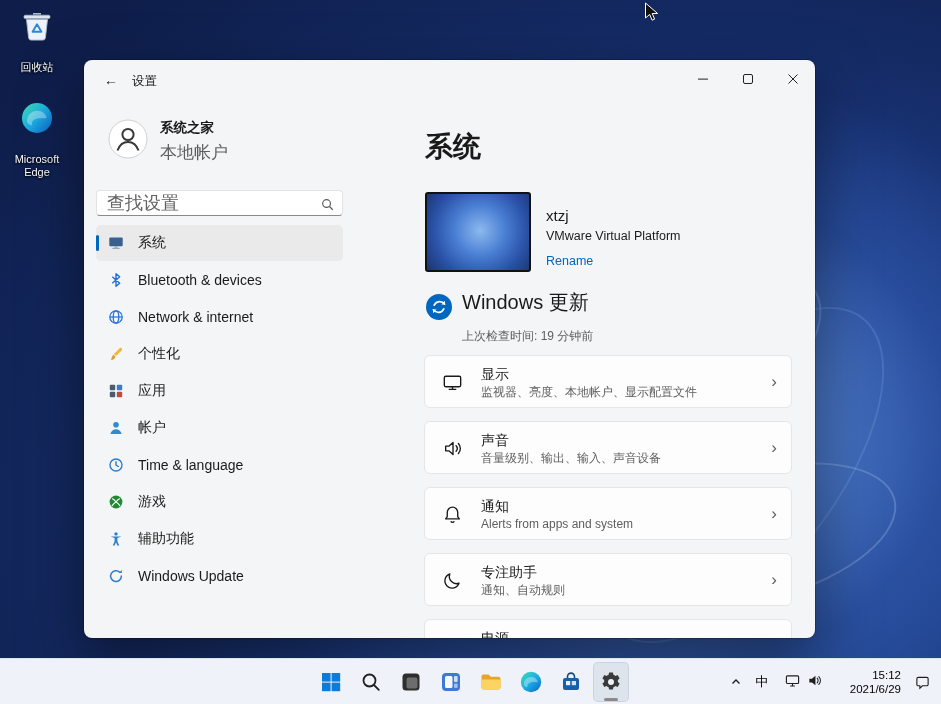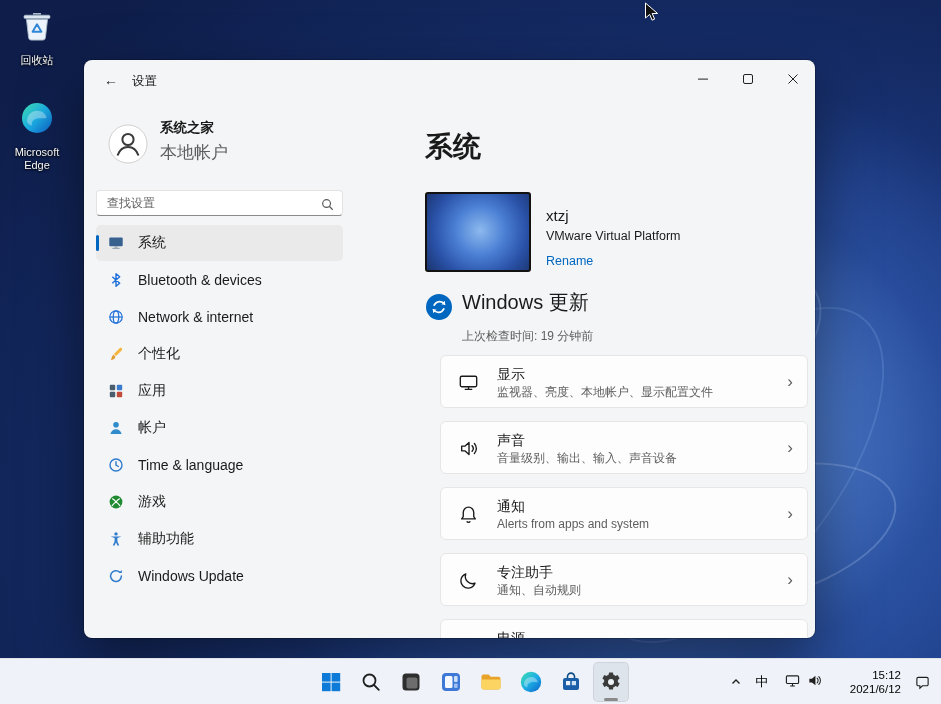--- a/index.html
+++ b/index.html
@@ -10,42 +10,42 @@
   .wallpaper{position:absolute;inset:0 0 46px 0;overflow:hidden;
     background:
       radial-gradient(ellipse 560px 470px at 660px 430px, rgba(150,192,244,.9) 0%, rgba(86,134,214,.75) 28%, rgba(48,88,172,.55) 52%, rgba(26,52,118,0) 78%),
       radial-gradient(ellipse 900px 700px at 720px 520px, #27509e 0%, #1c3a82 45%, #142a63 70%, #0e1d49 100%);}
   .petal{position:absolute;border-radius:50%;border:2px solid rgba(170,205,250,.28)}
   .petal.p1{width:320px;height:150px;left:520px;top:300px;transform:rotate(-32deg)}
   .petal.p2{width:400px;height:190px;left:540px;top:380px;transform:rotate(-52deg);border-color:rgba(140,180,240,.22)}
   .petal.p3{width:280px;height:130px;left:620px;top:470px;transform:rotate(-15deg);border-color:rgba(190,215,250,.25)}
 
   
-  .desk-icon{position:absolute;width:70px;display:flex;flex-direction:column;align-items:center;gap:10px;cursor:default}
+  .desk-icon{position:absolute;width:70px;display:flex;flex-direction:column;align-items:center;gap:17px;cursor:default}
   .desk-icon .glyph{width:36px;height:36px;display:flex;align-items:center;justify-content:center}
   .desk-label{font-size:11px;color:#fff;text-align:center;line-height:12.5px;text-shadow:0 1px 2px rgba(0,0,0,.95),0 0 3px rgba(0,0,0,.6)}
   #recycle-bin{left:2px;top:8px}
   #edge-desktop{left:2px;top:100px}
 
   
   .window{position:absolute;left:84px;top:60px;width:731px;height:578px;background:#f4f5f6;border-radius:8px;overflow:hidden;
     box-shadow:0 24px 60px rgba(0,0,0,.5),0 0 0 1px rgba(0,0,0,.22)}
   .titlebar{position:absolute;top:0;left:0;right:0;height:40px}
   .back-btn{position:absolute;left:12px;top:8px;width:30px;height:24px;border:none;background:transparent;font-size:14px;color:#1a1a1a;border-radius:4px}
   .tb-title{position:absolute;left:48px;top:13px;font-size:12.5px}
   .win-controls{position:absolute;right:0;top:0;display:flex}
   .win-btn{width:45px;height:38px;display:flex;align-items:center;justify-content:center;border:none;background:transparent}
 
   
-  .profile{position:absolute;left:24px;top:59px;display:flex;align-items:flex-end;gap:12px}
+  .profile{position:absolute;left:24px;top:59px;display:flex;align-items:flex-start;gap:12px}
   .avatar{width:40px;height:40px}
   .profile-name{font-size:13.5px;font-weight:700}
   .profile-type{font-size:17px;color:#5e5e5e;margin-top:4px}
   .searchbox{position:absolute;left:12px;top:130px;width:247px;height:26px;background:#fff;border:1px solid #e3e3e3;border-bottom:1px solid #8a8a8a;border-radius:4px}
-  .searchbox input{width:100%;height:100%;border:none;outline:none;background:transparent;font-size:12px;padding:0 28px 0 10px;font-family:inherit;color:#0f766e}
+  .searchbox input{width:100%;height:100%;border:none;outline:none;background:transparent;font-size:18px;padding:0 28px 0 10px;font-family:inherit;color:#0f766e}
   .searchbox input::placeholder{color:#616161}
   .search-glyph{position:absolute;right:8px;top:6px;width:13px;height:13px}
   .nav{position:absolute;left:12px;top:165px;width:247px}
   .nav-item{position:relative;display:flex;align-items:center;height:36px;margin-bottom:1px;border-radius:5px;padding-left:12px;gap:14px;font-size:14px}
   .nav-item .nicon{width:16px;height:16px;flex:0 0 16px;display:flex;align-items:center;justify-content:center}
   .nav-item.selected{background:#eaeaea}
   .nav-item.selected::before{content:"";position:absolute;left:0;top:10px;bottom:10px;width:3px;border-radius:2px;background:#0067c0}
 
   
   .page-title{position:absolute;left:341px;top:70px;font-size:28px;font-weight:700;line-height:34px}
@@ -53,21 +53,21 @@
     background:radial-gradient(circle at 52% 48%, #8db9ee 0%, #4a7fd4 38%, #2a52a8 70%, #1b3470 100%)}
   .device-info{position:absolute;left:462px;top:147px}
   .device-name{font-size:15px}
   .device-model{font-size:12.5px;margin-top:5px}
   .device-rename{font-size:12.5px;margin-top:11px;color:#0067c0}
   .update-row{position:absolute;left:342px;top:229px;display:flex;gap:10px}
   .update-glyph{width:26px;height:26px;margin-top:5px}
   .update-title{font-size:20px}
   .update-sub{font-size:12px;color:#5e5e5e;margin-top:12px}
 
-  .cards{position:absolute;left:356px;top:295px;width:368px}
+  .cards{position:absolute;left:340px;top:295px;width:368px}
   .card{position:relative;height:53px;margin-bottom:13px;background:#fdfdfd;border:1px solid #e6e6e6;border-radius:6px;padding:9px 40px 0 56px}
   .card-icon{position:absolute;left:17px;top:16px;width:21px;height:21px}
   .card-title{font-size:14px;line-height:18px}
   .card-sub{font-size:12px;color:#5e5e5e;line-height:15px;margin-top:2px;white-space:nowrap;overflow:hidden}
   .card-chevron{position:absolute;right:14px;top:50%;transform:translateY(-50%);font-size:17px;color:#5e5e5e}
 
   
   .taskbar{position:absolute;left:0;right:0;bottom:0;height:46px;background:#eff3f9;border-top:1px solid rgba(0,0,0,.06)}
   .tb-center{position:absolute;left:50%;top:3px;transform:translateX(-50%);display:flex;gap:4px}
   .tb-btn{width:36px;height:40px;display:flex;align-items:center;justify-content:center;border-radius:5px;position:relative;border:none;background:transparent}
@@ -439,21 +439,21 @@
       </span>
       <span>
         <svg viewBox="0 0 16 16" width="15" height="15">
             <path d="M2.5 6v4h2.8L9 13V3L5.3 6z" fill="#1f1f1f"></path>
             <path d="M10.8 5.5a3.5 3.5 0 0 1 0 5M12.6 3.8a6 6 0 0 1 0 8.4" stroke="#1f1f1f" fill="none" stroke-width="1.1" stroke-linecap="round"></path>
           </svg>
       </span>
     </button>
     <button class="tray-btn tray-clock">
       <span>15:12</span>
-      <span>2021/6/12</span>
+      <span>2021/6/29</span>
     </button>
     <button class="tray-btn tray-notif">
       <svg viewBox="0 0 16 16" width="15" height="15" fill="none" stroke="#1f1f1f" stroke-width="1.2">
           <path d="M3.5 2.5h9a1.5 1.5 0 0 1 1.5 1.5v6a1.5 1.5 0 0 1-1.5 1.5H8l-2.8 2.6v-2.6H3.5A1.5 1.5 0 0 1 2 10V4a1.5 1.5 0 0 1 1.5-1.5z"></path>
         </svg>
     </button>
   </div>
 </div>
 
 <span class="cursor">

